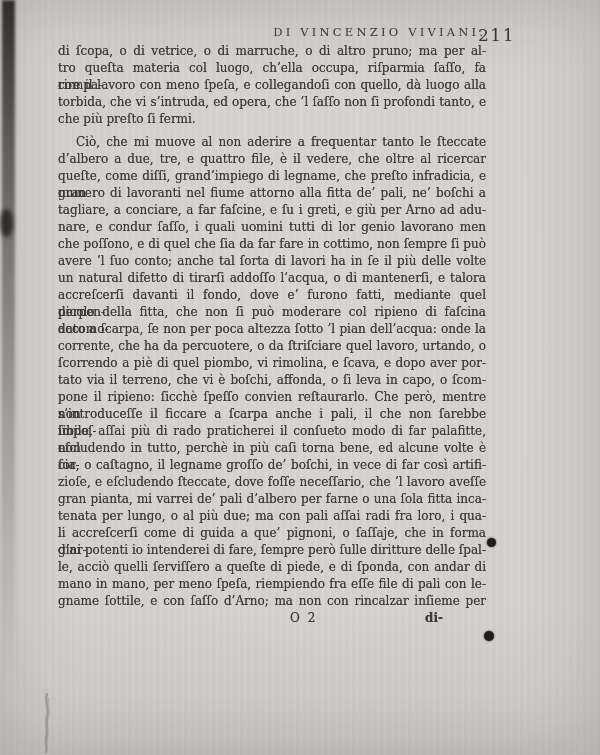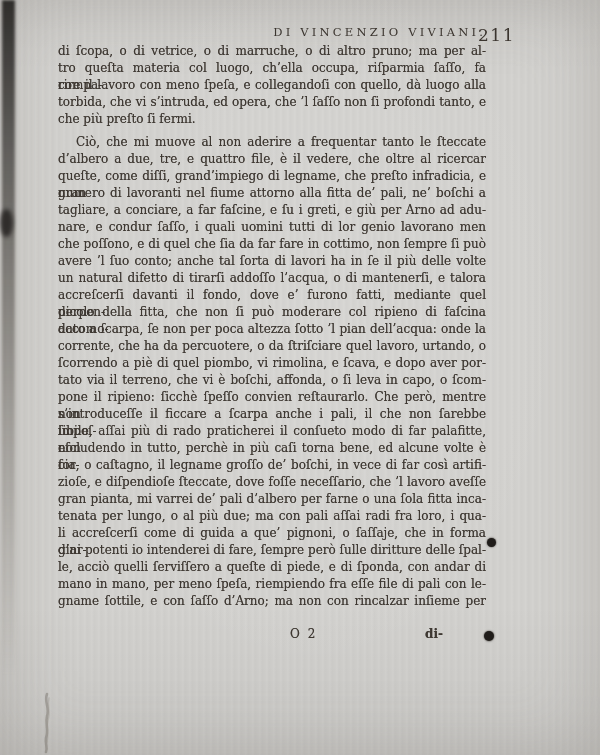--- a/index.html
+++ b/index.html
@@ -49,21 +49,21 @@
     text-shadow:0 0 0.5px rgba(54,48,42,0.65);
   }
   .para .line{
     text-align:justify;
     text-align-last:justify;
     height:17px; overflow:visible; white-space:normal;
   }
   .para .line.endline{ text-align-last:left; }
   .para .line.indent{ padding-left:18px; }
   .p2{ margin-top:6px; }
-  .sigline{ position:relative; height:17px; margin-top:16px; }
+  .sigline{ position:relative; height:17px; margin-top:0px; }
   .sig{ position:absolute; left:232px; letter-spacing:2px; }
   .catch{ position:absolute; left:367px;font-weight:bold; }
   .ink-dot{
     position:absolute; border-radius:50%;
     background:#201d1a; box-shadow:0 0 1.5px 0.5px rgba(32,29,26,0.55);
   }
   .dot1{ left:487px; top:538px; width:9px; height:9px; }
   .dot2{ left:484px; top:631px; width:10px; height:10px; }
   .squiggle{ position:absolute; left:36px; top:692px; opacity:0.62; }
 </style>
@@ -102,21 +102,21 @@
         <div class="line">dicolo della fitta, che non ſi può moderare col ripieno di faſcina accomo-</div>
         <div class="line">dato a ſcarpa, ſe non per poca altezza ſotto ’l pian dell’acqua: onde la</div>
         <div class="line">corrente, che ha da percuotere, o da ſtriſciare quel lavoro, urtando, o</div>
         <div class="line">ſcorrendo a piè di quel piombo, vi rimolina, e ſcava, e dopo aver por-</div>
         <div class="line">tato via il terreno, che vi è boſchi, affonda, o ſi leva in capo, o ſcom-</div>
         <div class="line">pone il ripieno: ſicchè ſpeſſo convien reſtaurarlo. Che però, mentre non</div>
         <div class="line">s’introduceſſe il ficcare a ſcarpa anche i pali, il che non ſarebbe impoſ-</div>
         <div class="line">ſibile, aſſai più di rado praticherei il conſueto modo di far palafitte, non</div>
         <div class="line">eſcludendo in tutto, perchè in più caſi torna bene, ed alcune volte è for-</div>
         <div class="line">cia, o caſtagno, il legname groſſo de’ boſchi, in vece di far così artifi-</div>
-        <div class="line">zioſe, e diſpendioſe ſteccate, dove foſſe neceſſario, che ’l lavoro aveſſe</div>
+        <div class="line">zioſe, e eſcludendo ſteccate, dove foſſe neceſſario, che ’l lavoro aveſſe</div>
         <div class="line">gran pianta, mi varrei de’ pali d’albero per farne o una ſola fitta inca-</div>
         <div class="line">tenata per lungo, o al più due; ma con pali aſſai radi fra loro, i qua-</div>
         <div class="line">li accreſcerſi come di guida a que’ pignoni, o ſaſſaje, che in forma d’ar-</div>
         <div class="line">gini potenti io intenderei di fare, ſempre però ſulle diritture delle ſpal-</div>
         <div class="line">le, acciò quelli ſerviſſero a queſte di piede, e di ſponda, con andar di</div>
         <div class="line">mano in mano, per meno ſpeſa, riempiendo fra eſſe file di pali con le-</div>
         <div class="line">gname ſottile, e con ſaſſo d’Arno; ma non con rincalzar inſieme per</div>
       </div>
     <div class="sigline">
       <span class="sig">O 2</span>

